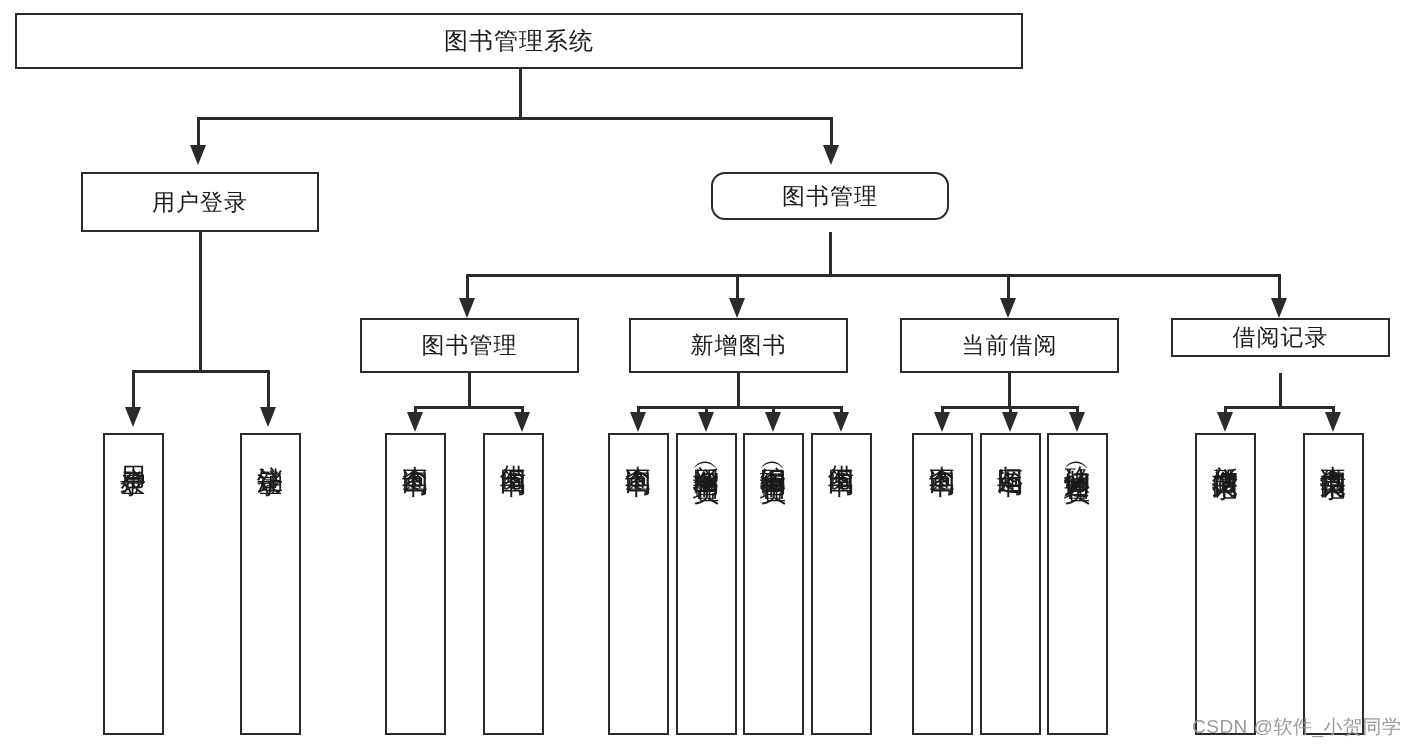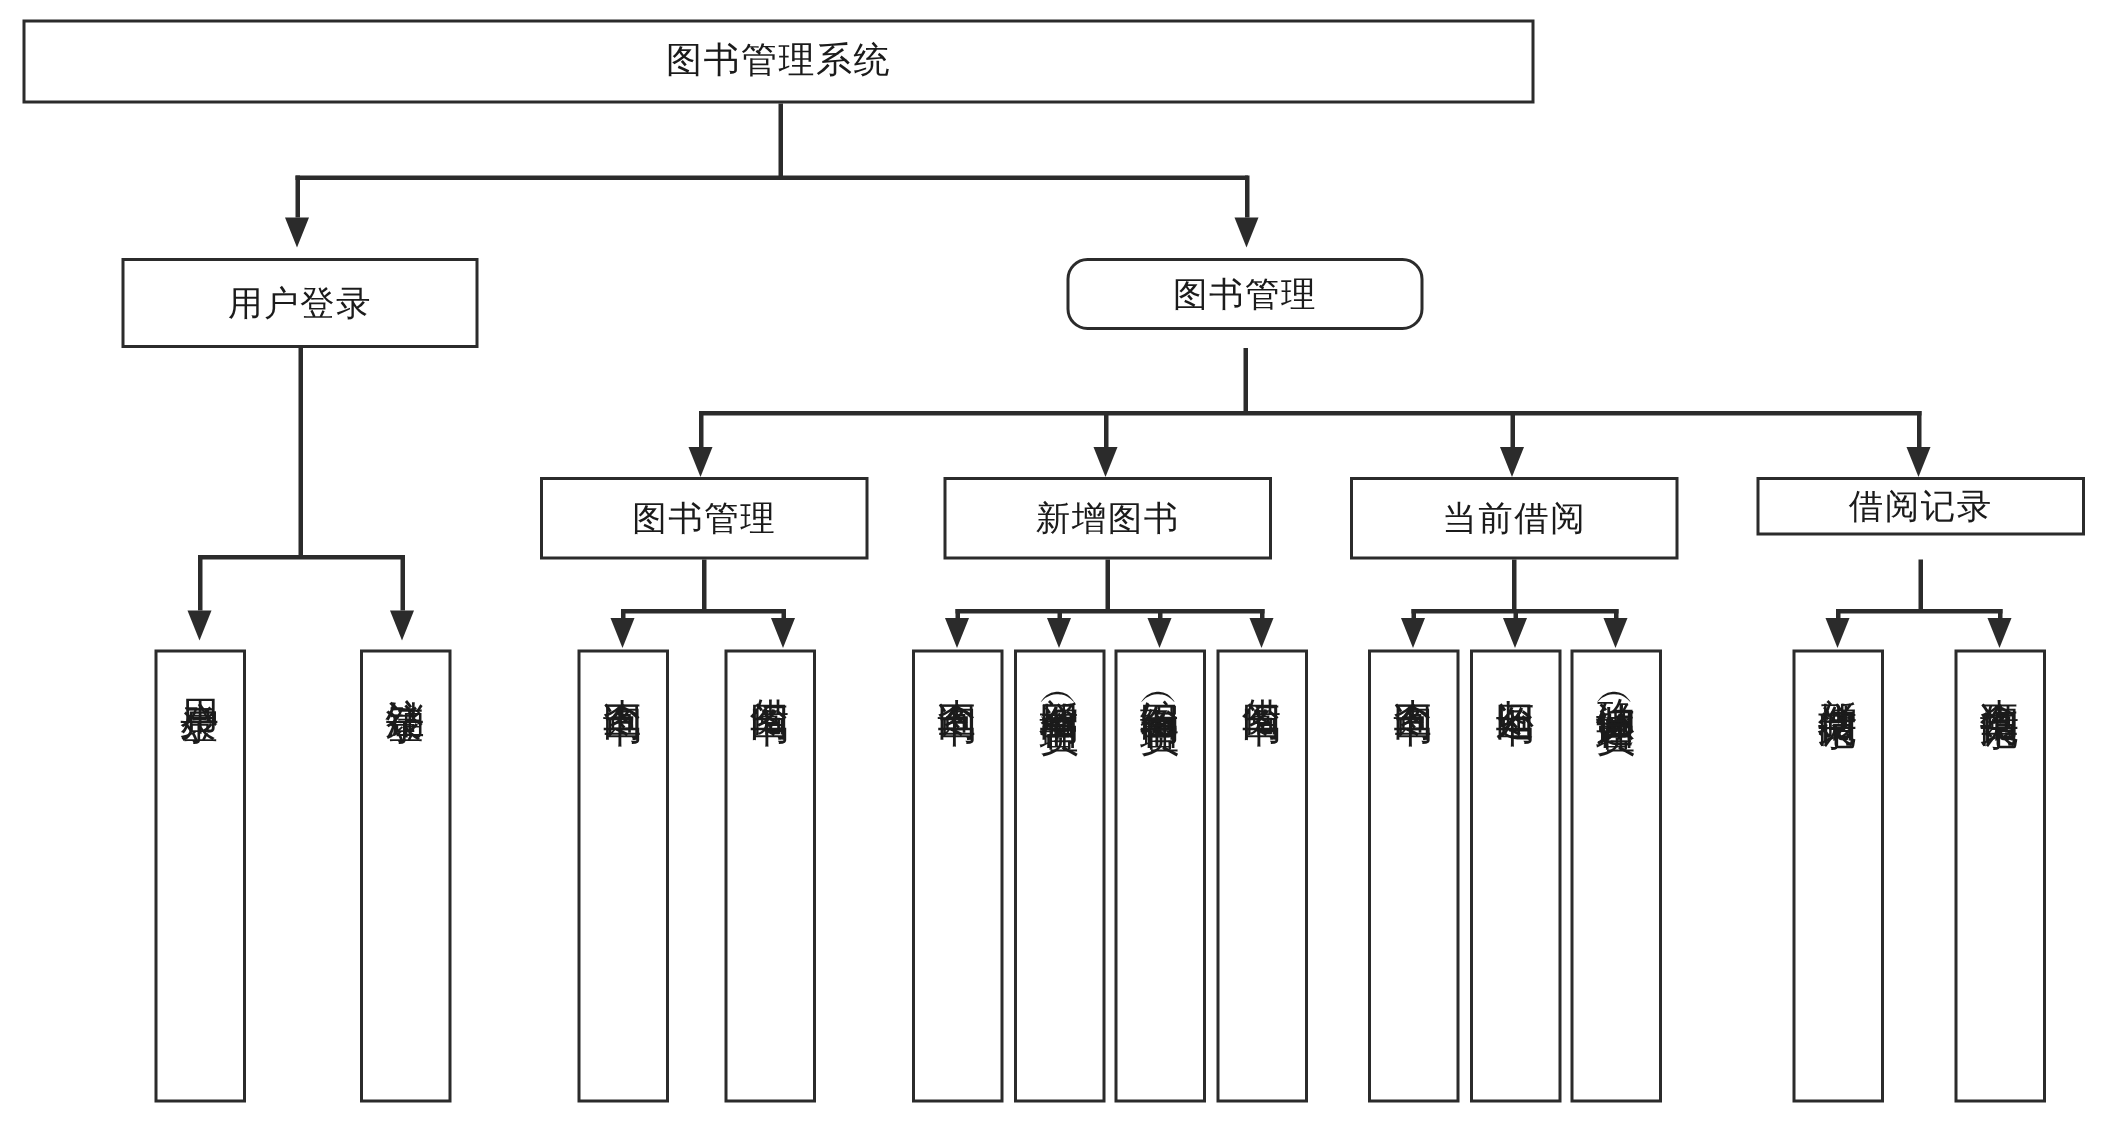--- a/index.html
+++ b/index.html
@@ -202,14 +202,15 @@
     <span class="label">确认归还（管理员）</span>
   </div>
 
   <div class="node leaf" style="left:1195px;top:433px;width:61px;height:302px;">
     <span class="label">新增借阅记录</span>
   </div>
   <div class="node leaf" style="left:1303px;top:433px;width:61px;height:302px;">
     <span class="label">查询借阅记录</span>
   </div>
 
+  <div id="watermark" style="left:1192px;top:714px;">CSDN @软件_小贺同学</div>
 
 </div>
 
 </body></html>

